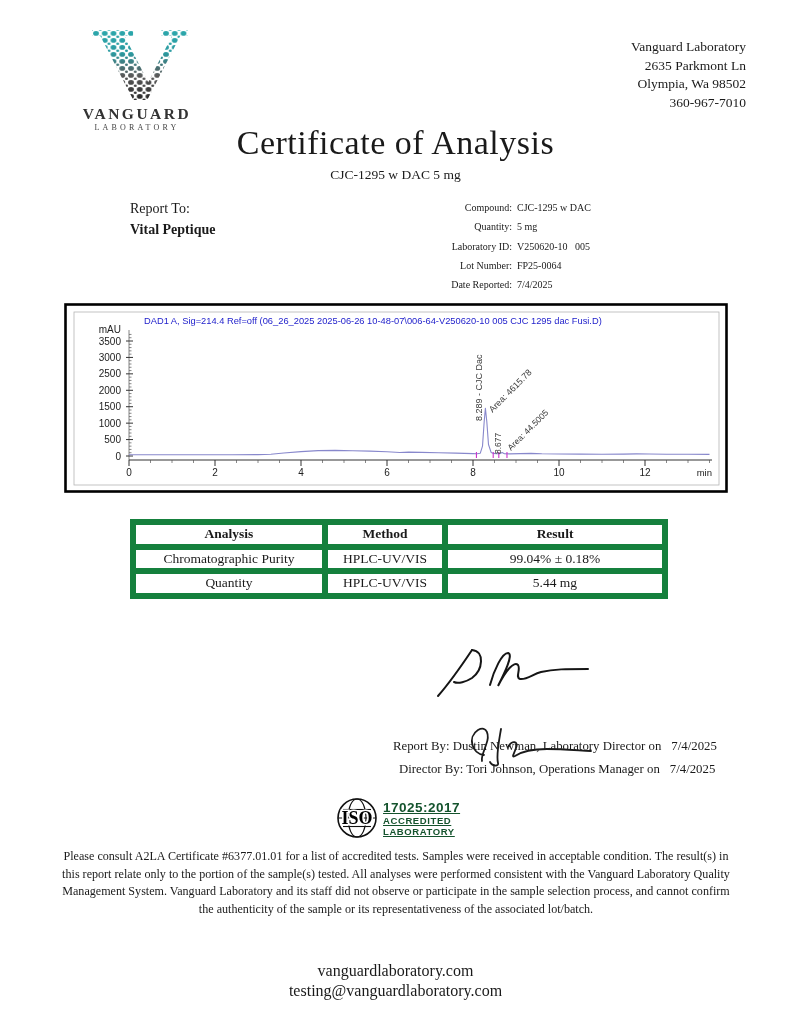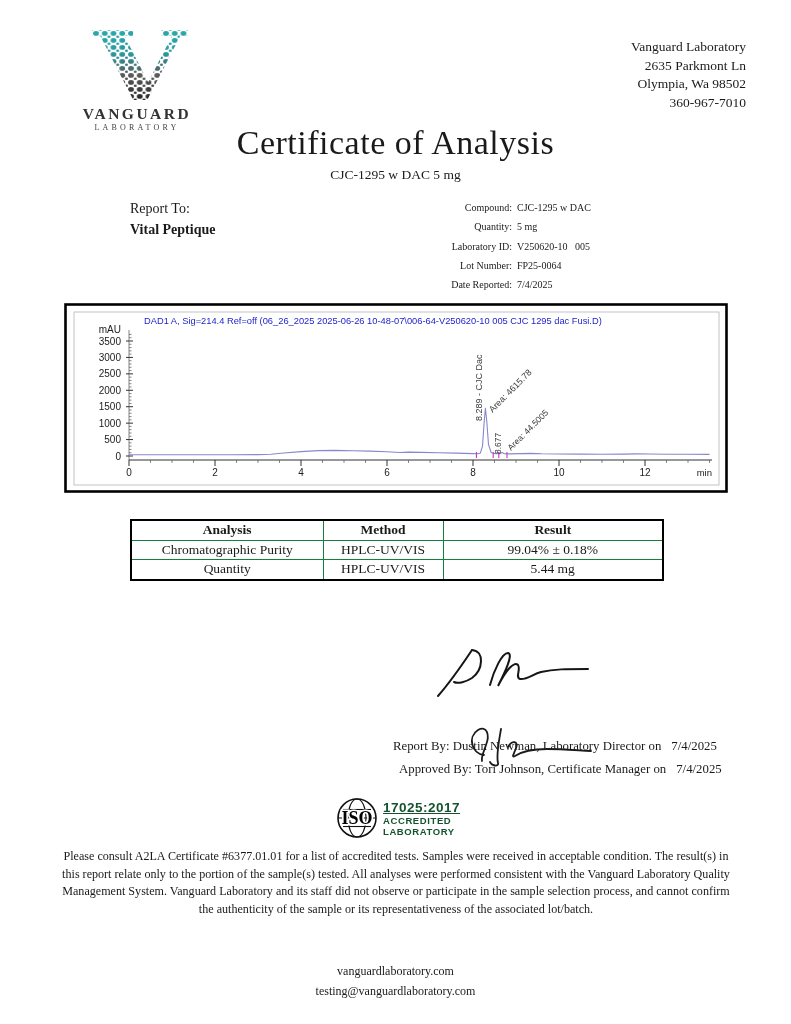--- a/index.html
+++ b/index.html
@@ -22,41 +22,41 @@
   .detail-row{display:flex;font-size:10px;line-height:19.3px;}
   .detail-label{width:182px;text-align:right;flex:none;}
   .detail-value{margin-left:5px;white-space:pre;}
 
   
   .chart-wrap{left:64px;top:303px;width:664px;height:142px;}
 
   
   .results{left:130px;top:519px;}
   table{border-collapse:collapse;border:2px solid #000;background:#fff;}
-  th,td{border:1px solid #15803d;text-align:center;font-size:13.5px;padding:0 11px;height:18.5px;}
+  th,td{border:6px solid #15803d;text-align:center;font-size:13.5px;padding:0 11px;height:18.5px;}
   th{font-weight:bold;}
   col.c1{width:192px;} col.c2{width:120px;} col.c3{width:220px;}
 
   
   .sig1{left:428px;top:640px;}
   .sig2{left:454px;top:721px;}
   .byline{font-size:12.8px;white-space:nowrap;}
   .byline .date{margin-left:10px;}
   .report-by{left:393px;top:739px;}
   .approved-by{left:399px;top:762px;}
 
   
   .iso{left:336px;top:797px;display:flex;align-items:center;gap:5px;justify-content:flex-end;}
   .iso-text{font-family:"Liberation Sans",sans-serif;font-weight:bold;color:#14532d;}
   .iso-line1{font-size:13.5px;text-decoration:underline;letter-spacing:.5px;}
-  .iso-line2,.iso-line3{font-size:9.5px;letter-spacing:.6px;}
+  .iso-line2,.iso-line3{font-size:9.5px;text-decoration:underline;letter-spacing:.6px;}
 
   
   .disclaimer{left:61px;top:848px;width:670px;text-align:center;font-size:12.1px;line-height:17.6px;}
-  .contact{left:0;top:961px;width:100%;text-align:center;font-size:12px;line-height:20px;}
+  .contact{left:0;top:961px;width:100%;text-align:center;font-size:16px;line-height:20px;}
 </style>
 </head>
 <body>
 
 <div class="page">
 
   <svg class="abs logo" viewBox="0 0 130 112">
     <defs>
       <linearGradient id="vgrad" x1="0" y1="0" x2="0" y2="1">
         <stop offset="0" stop-color="#2cb3b6"></stop>
@@ -260,21 +260,21 @@
 
   <svg class="abs sig2" width="150" height="46" viewBox="0 0 150 46">
     <g fill="none" stroke="#1b1b1b" stroke-width="1.8" stroke-linecap="round">
       <path d="M30,34 C18,33 13,16 24,9 C33,4 36,14 32,24 C30,30 27,36 28,40"></path>
       <path d="M47,8 C45,20 42,34 44,42 C45,46 38,45 36,41"></path>
       <path d="M54,26 C58,19 65,20 62,27 C60,33 57,37 61,35 C70,29 81,28 93,28 C107,28 119,29 137,30"></path>
     </g>
   </svg>
 
   <div class="abs byline approved-by">
-    <span>Approved By: Tori Johnson, Certificate Manager on</span><span class="date">7/4/2025</span>
+    <span>Director By: Tori Johnson, Operations Manager on</span><span class="date">7/4/2025</span>
   </div>
 
   <div class="abs iso">
     <svg width="42" height="42" viewBox="0 0 42 42">
       <g fill="none" stroke="#111" stroke-width="1.6">
         <circle cx="21" cy="21" r="19"></circle>
         <ellipse cx="21" cy="21" rx="9" ry="19" stroke-width="1.1"></ellipse>
         <line x1="7" y1="12.5" x2="35" y2="12.5" stroke-width="1.1"></line>
         <line x1="2" y1="21" x2="40" y2="21" stroke-width="1.1"></line>
         <line x1="7" y1="29.5" x2="35" y2="29.5" stroke-width="1.1"></line>

